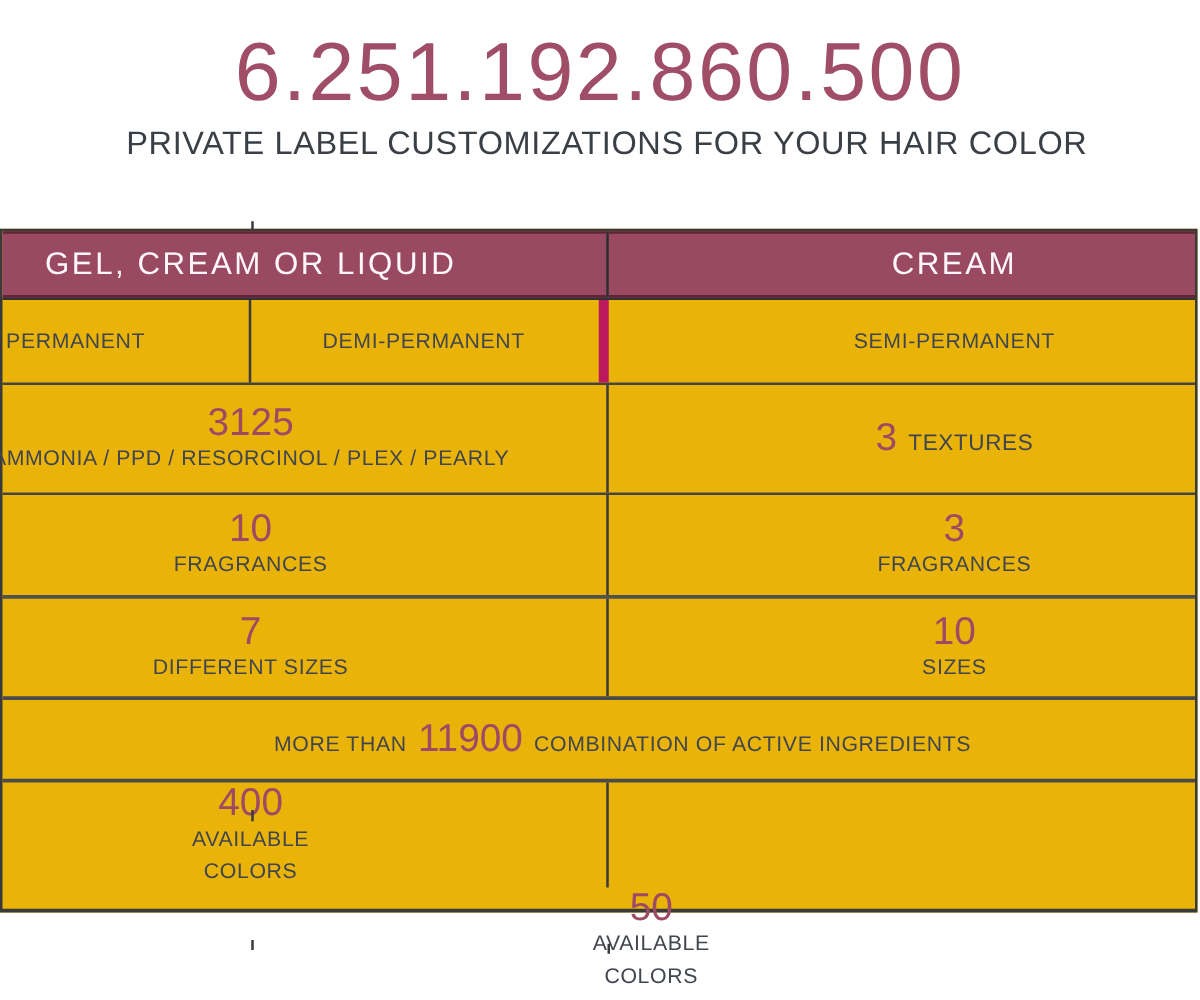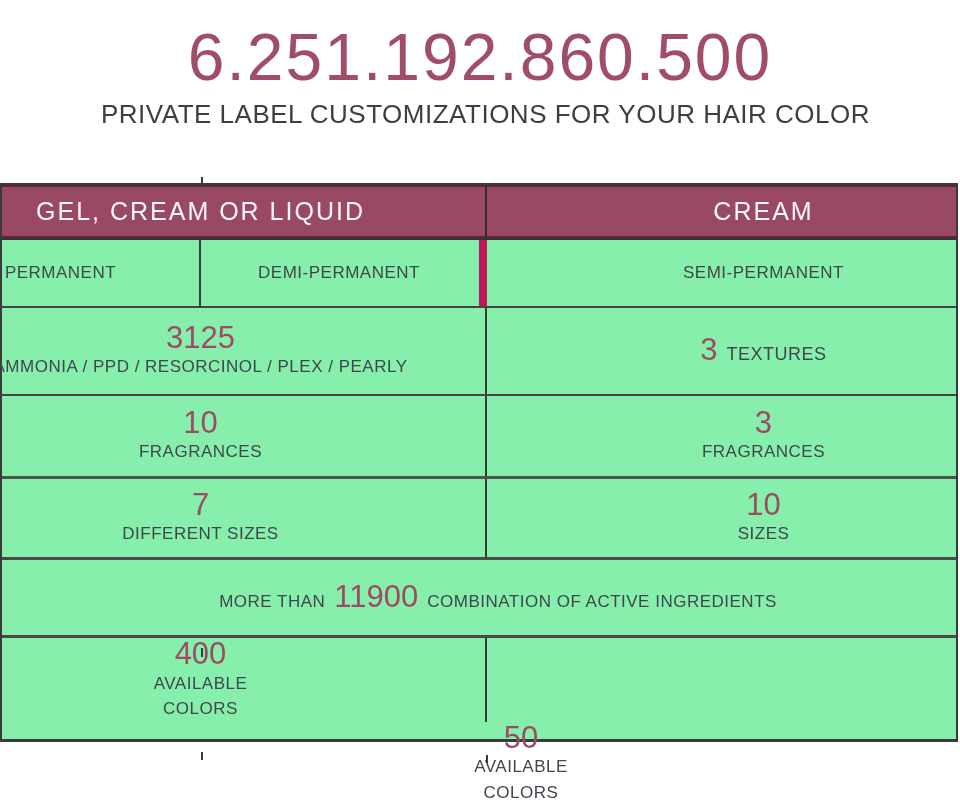--- a/index.html
+++ b/index.html
@@ -26,21 +26,21 @@
     font-stretch:semi-condensed;
     white-space:nowrap;
     padding-left:11px;
   }
 
   
   .ptable {
     position:absolute; top:183px; left:0;
     width:958px; box-sizing:border-box;
     border:2px solid #3a3a3a; border-bottom-width:3px;
-    background:#86efac;
+    background:#eab308;
   }
   .row { display:flex; box-sizing:border-box; }
   .cell { box-sizing:border-box; display:flex; flex-direction:column; align-items:center; justify-content:center; overflow:visible; }
   .col-l { width:485px; border-right:2px solid #3a3a3a; }
   .col-r { flex:1; }
   .row-b2 { border-bottom:2px solid #444; }
   .row-b3 { border-bottom:3px solid #4a4a4a; }
 
   
   .shift-l { position:relative; left:-43px; }
@@ -62,21 +62,21 @@
   
   .types-row { height:68px; }
   .sub-l { width:199px; border-right:2px solid #3a3a3a; }
   .sub-r { flex:1; }
   .type-label { color:#41464e; font-size:17px; letter-spacing:0.5px; font-stretch:semi-condensed; white-space:nowrap; }
 
   
   .combo-row { height:88px; }
   .fragrances-row { height:83px; border-bottom-width:3px; border-bottom-color:#515151; }
   .sizes-row { height:81px; }
-  .full-row { height:78px;padding-left:28px; }
+  .full-row { height:66px;padding-left:28px; }
   .colors-row { height:101px;flex-direction:column; }
 
   .num { color:#9d4b65; font-size:31px; line-height:1.05; font-stretch:semi-condensed; white-space:nowrap; }
   .lbl { color:#41464e; font-size:17px; line-height:1.45; letter-spacing:0.5px; font-stretch:semi-condensed; white-space:nowrap; }
   .inline-stat { display:flex; align-items:baseline; gap:9px; }
   .inline-stat .lbl { font-size:18px; }
   .stack { display:flex; flex-direction:column; align-items:center; gap:1px; }
 
   .full-line { display:flex; align-items:baseline; gap:9px; white-space:nowrap; }
 

